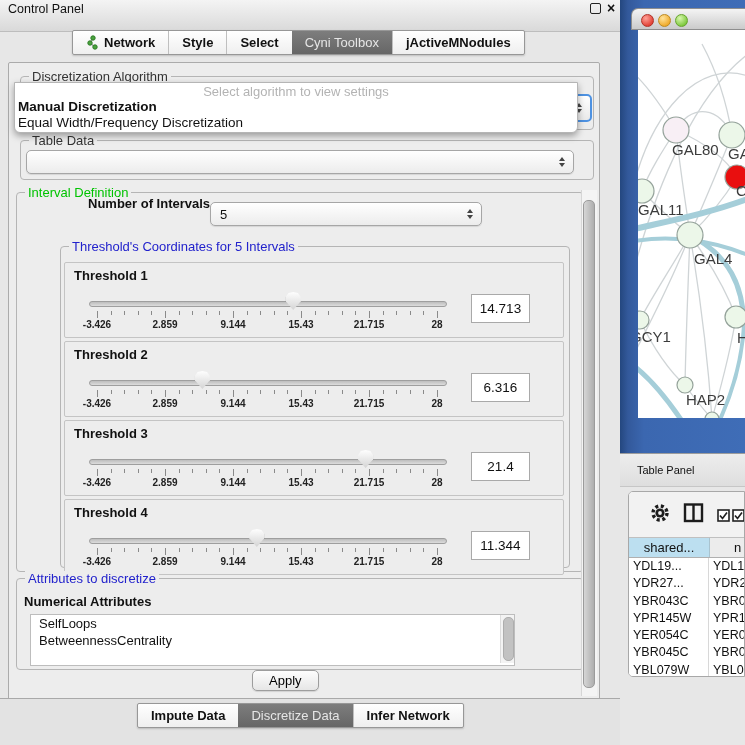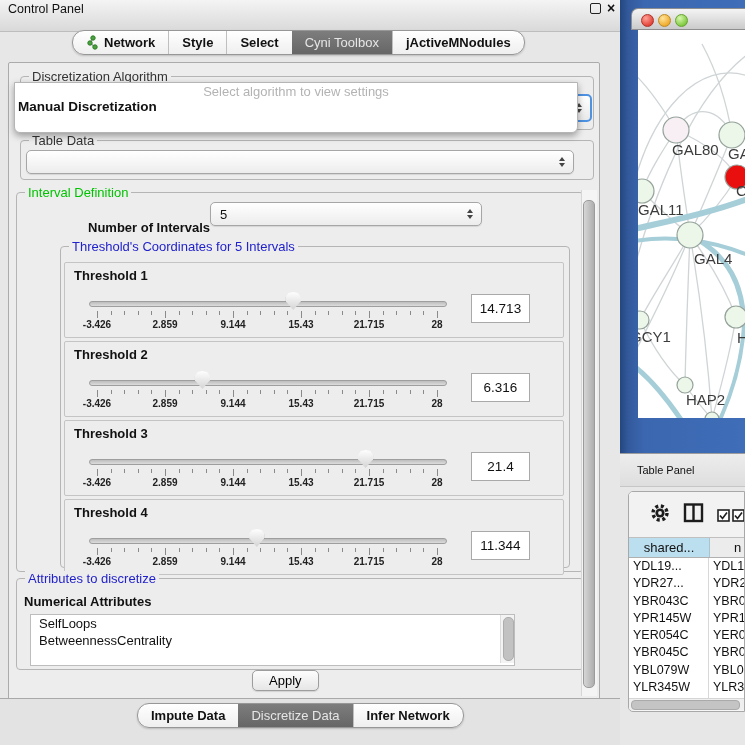--- a/index.html
+++ b/index.html
@@ -4,21 +4,21 @@
 <style>
   html,body{margin:0;padding:0}
   body{width:745px;height:745px;position:relative;overflow:hidden;
        font-family:"Liberation Sans",sans-serif;background:#e7e7e7;color:#111}
   .abs{position:absolute}
   
   #titlebar{left:0;top:0;width:620px;height:32px;background:linear-gradient(#f4f4f4,#d9d9d9);
             border-bottom:1px solid #bdbdbd;font-size:12.5px;line-height:18px;padding-left:8px;box-sizing:border-box}
   #float-btn{left:590px;top:3px;width:9px;height:9px;border:1.5px solid #222;border-radius:2px}
   #close-btn{left:604px;top:0px;width:14px;height:18px;font-size:14px;font-weight:bold;line-height:17px;text-align:center}
-  .seg{display:flex;border:1px solid #979797;border-radius:12px;overflow:hidden;
+  .seg{display:flex;border:1px solid #979797;border-radius:2px;overflow:hidden;
        background:linear-gradient(#ffffff,#efefef);box-shadow:0 1px 2px rgba(0,0,0,.18)}
   .seg .item{padding:4px 13px;font-size:13px;font-weight:700;color:#111;display:flex;align-items:center;gap:5px;
              border-left:1px solid #bfbfbf;white-space:nowrap;cursor:default}
   .seg .item:first-child{border-left:none}
   .seg .item.sel{background:linear-gradient(#7d7d7d,#666666);color:#e6e6e6;font-weight:400;border-left:none}
   #toptabs{left:72px;top:30px}
   #bottombar{left:0;top:698px;width:620px;height:47px;background:#e3e3e3;border-top:1px solid #a9a9a9}
   #bottomtabs{left:137px;top:703px}
   #outerpanel{left:8px;top:62px;width:590px;height:636px;border:1px solid #ababab;border-radius:2px;background:#ededed}
   
@@ -75,21 +75,21 @@
   .light{position:absolute;top:14px;width:11px;height:11px;border-radius:50%}
   #light-red{left:641px;background:radial-gradient(circle at 35% 30%,#ffa197,#e24338 72%);border:1px solid #b03228}
   #light-yellow{left:658px;background:radial-gradient(circle at 35% 30%,#ffe39a,#efa929 75%);border:1px solid #bd8a21}
   #light-green{left:675px;background:radial-gradient(circle at 35% 30%,#d8f7ae,#7cc83c 75%);border:1px solid #67a32f}
   #netcanvas{left:638px;top:30px;width:107px;height:388px;background:#fff}
   #netcanvas svg{display:block}
   
   #tp-titlebar{left:620px;top:453px;width:125px;height:34px;background:linear-gradient(#ededed,#dedede);
                border-top:1px solid #9c9c9c;border-bottom:1px solid #c6c6c6;box-sizing:border-box;
                font-size:11px;line-height:32px;padding-left:17px}
-  #tp-window{left:628px;top:491px;width:117px;height:221px;background:#f6f6f6;border:1px solid #a8a8a8;
+  #tp-window{left:628px;top:491px;width:117px;height:186px;background:#f6f6f6;border:1px solid #a8a8a8;
              border-radius:5px 0 0 5px;box-sizing:border-box;overflow:hidden}
   #tp-toolbar{position:absolute;left:0;top:0;width:100%;height:45px;background:#f2f2f2}
   #tbl-head{position:absolute;left:0;top:45px;width:200px;display:flex;height:21px;font-size:13px;
             border-top:1px solid #c0c0c0;border-bottom:1px solid #b0b0b0;box-sizing:border-box}
   .h1{width:80px;background:#bcdff0;border-right:1px solid #a9c3cf;text-align:center;line-height:19px}
   .h2{flex:1;background:#ececec;padding-left:24px;line-height:19px}
   #tbl-rows{position:absolute;left:0;top:66px;width:200px;height:140px;overflow:hidden;background:#fff}
   .trow{display:flex;height:17.3px;font-size:12.5px;align-items:center}
   .c1{width:80px;padding-left:4px;box-sizing:border-box;border-right:1px solid #d8d8d8;overflow:hidden;white-space:nowrap;height:100%;line-height:17.3px}
   .c2{padding-left:4px;overflow:hidden;white-space:nowrap;line-height:17.3px}
@@ -138,37 +138,38 @@
 <div class="abs" id="algo-combo-fragment">
   <span class="stepper">
       <span class="tri-up"></span>
       <span class="tri-dn"></span>
     </span>
 </div>
 <div class="abs" id="popup">
   <div class="hint">Select algorithm to view settings</div>
   <div id="popup-options">
       <div class="opt bold">Manual Discretization</div>
+      <div class="opt">Equal Width/Frequency Discretization</div>
     </div>
 </div>
 
 <div class="group" style="left:20px;top:140px;width:572px;height:38px">
   <span class="gtitle dark">Table Data</span>
 </div>
 <div class="combo" style="left:26px;top:150px;width:548px;height:24px">
   <span class="stepper">
       <span class="tri-up"></span>
       <span class="tri-dn"></span>
     </span>
 </div>
 
 <div class="group" style="left:16px;top:192px;width:566px;height:378px">
   <span class="gtitle green">Interval Definition</span>
 </div>
-<div class="lblb" style="left:88px;top:220px">Number of Intervals</div>
+<div class="lblb" style="left:88px;top:196px">Number of Intervals</div>
 <div class="combo" style="left:210px;top:202px;width:272px;height:24px">
   <span>5</span>
   <span class="stepper">
       <span class="tri-up"></span>
       <span class="tri-dn"></span>
     </span>
 </div>
 <div class="group" style="left:60px;top:246px;width:508px;height:320px">
   <span class="gtitle blue">Threshold's Coordinates for 5 Intervals</span>
 </div>

